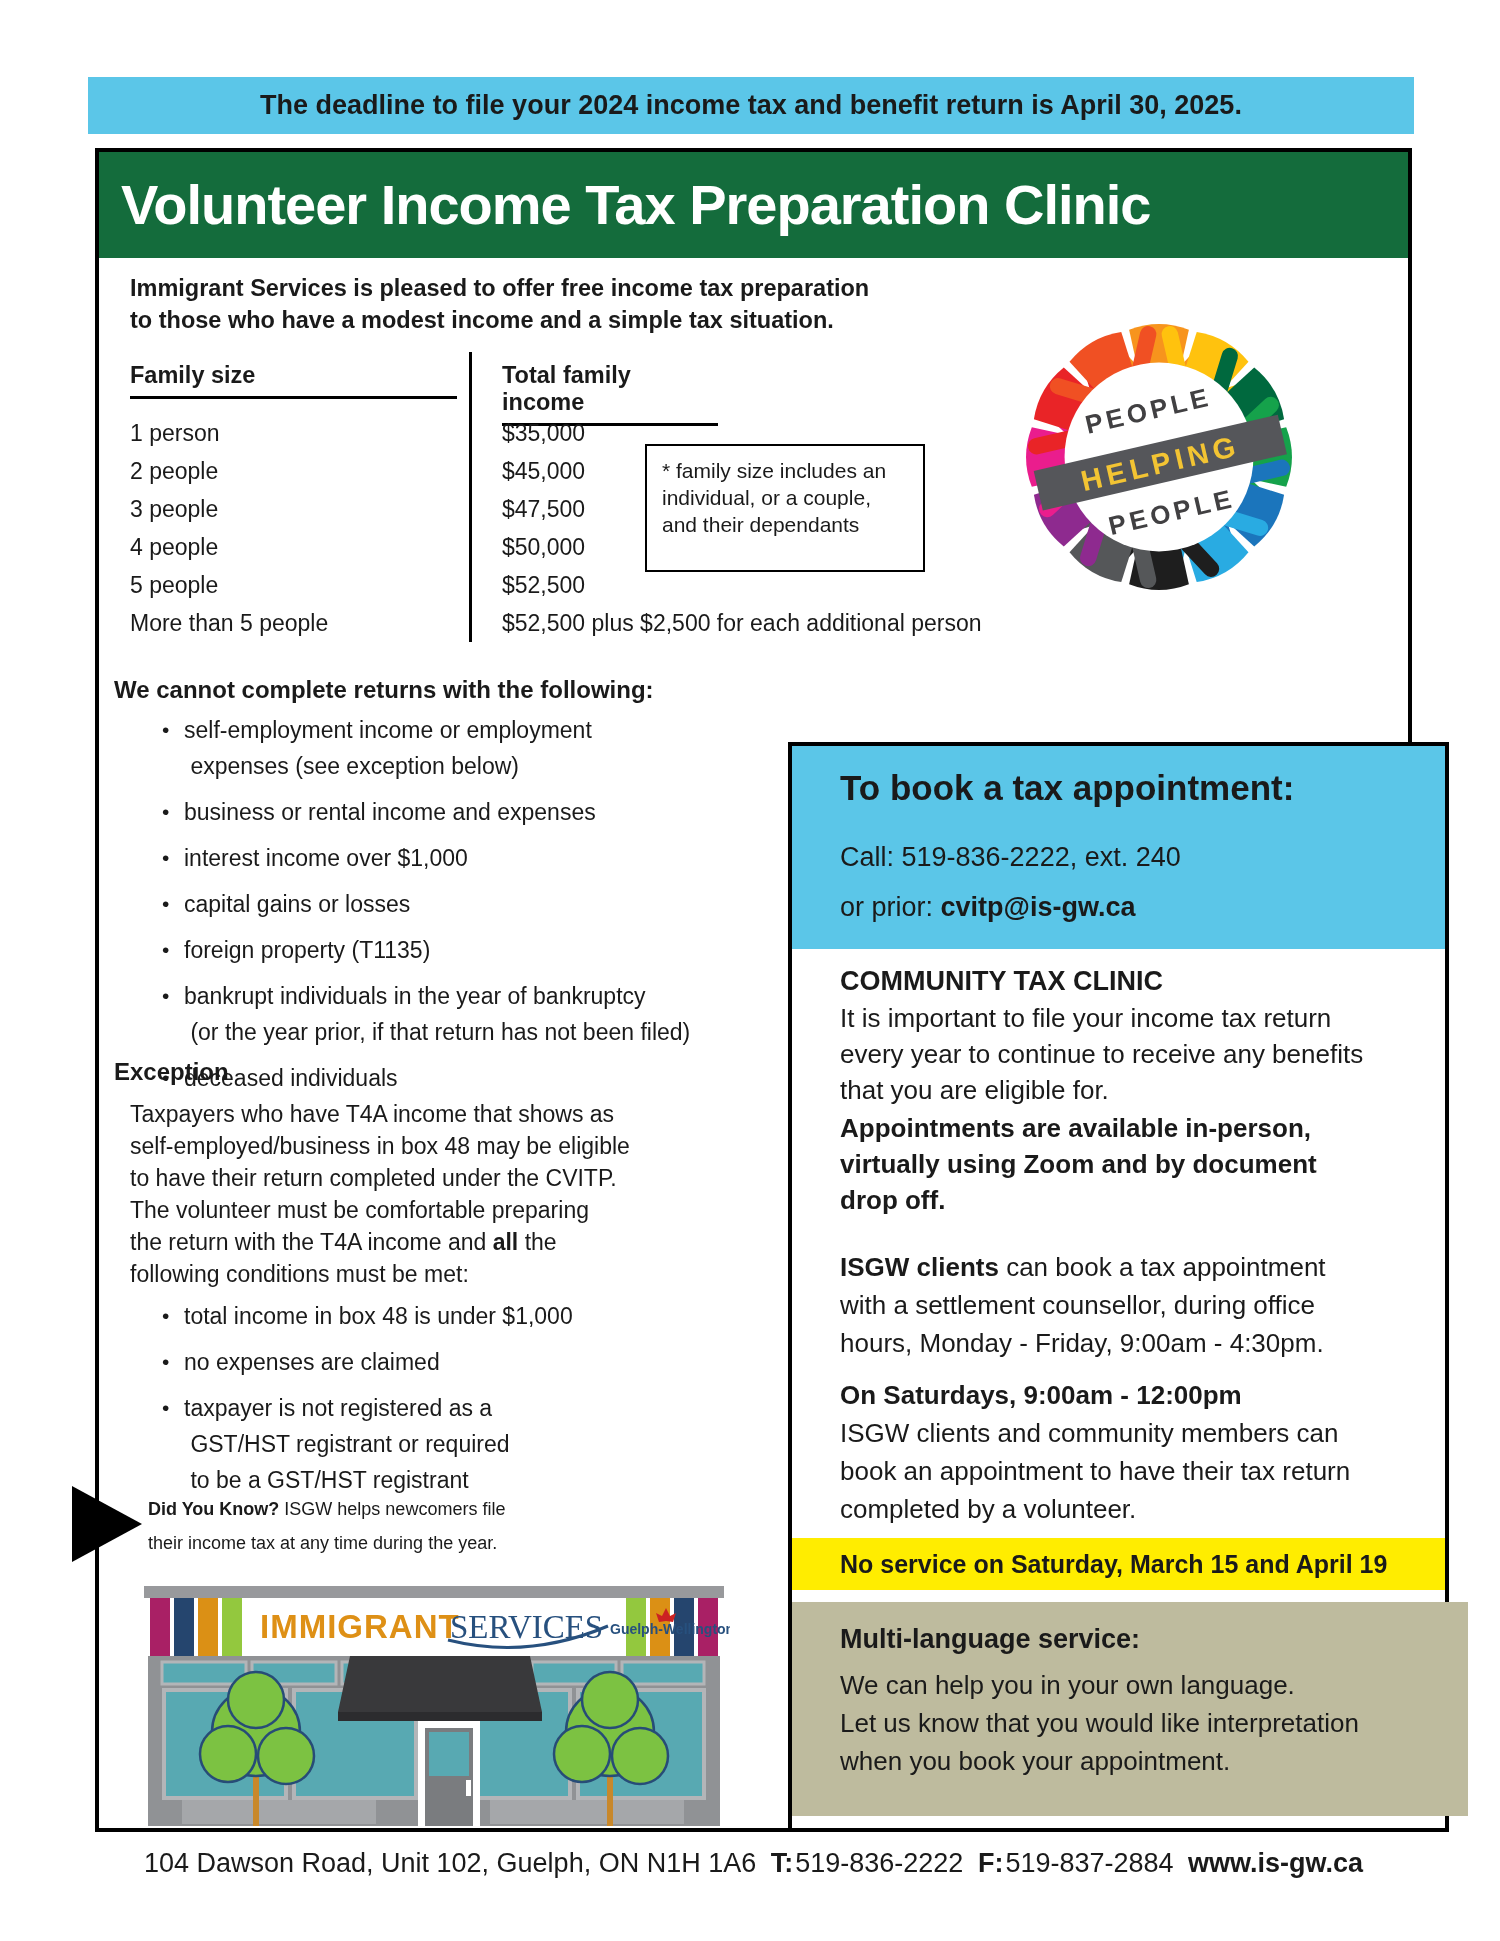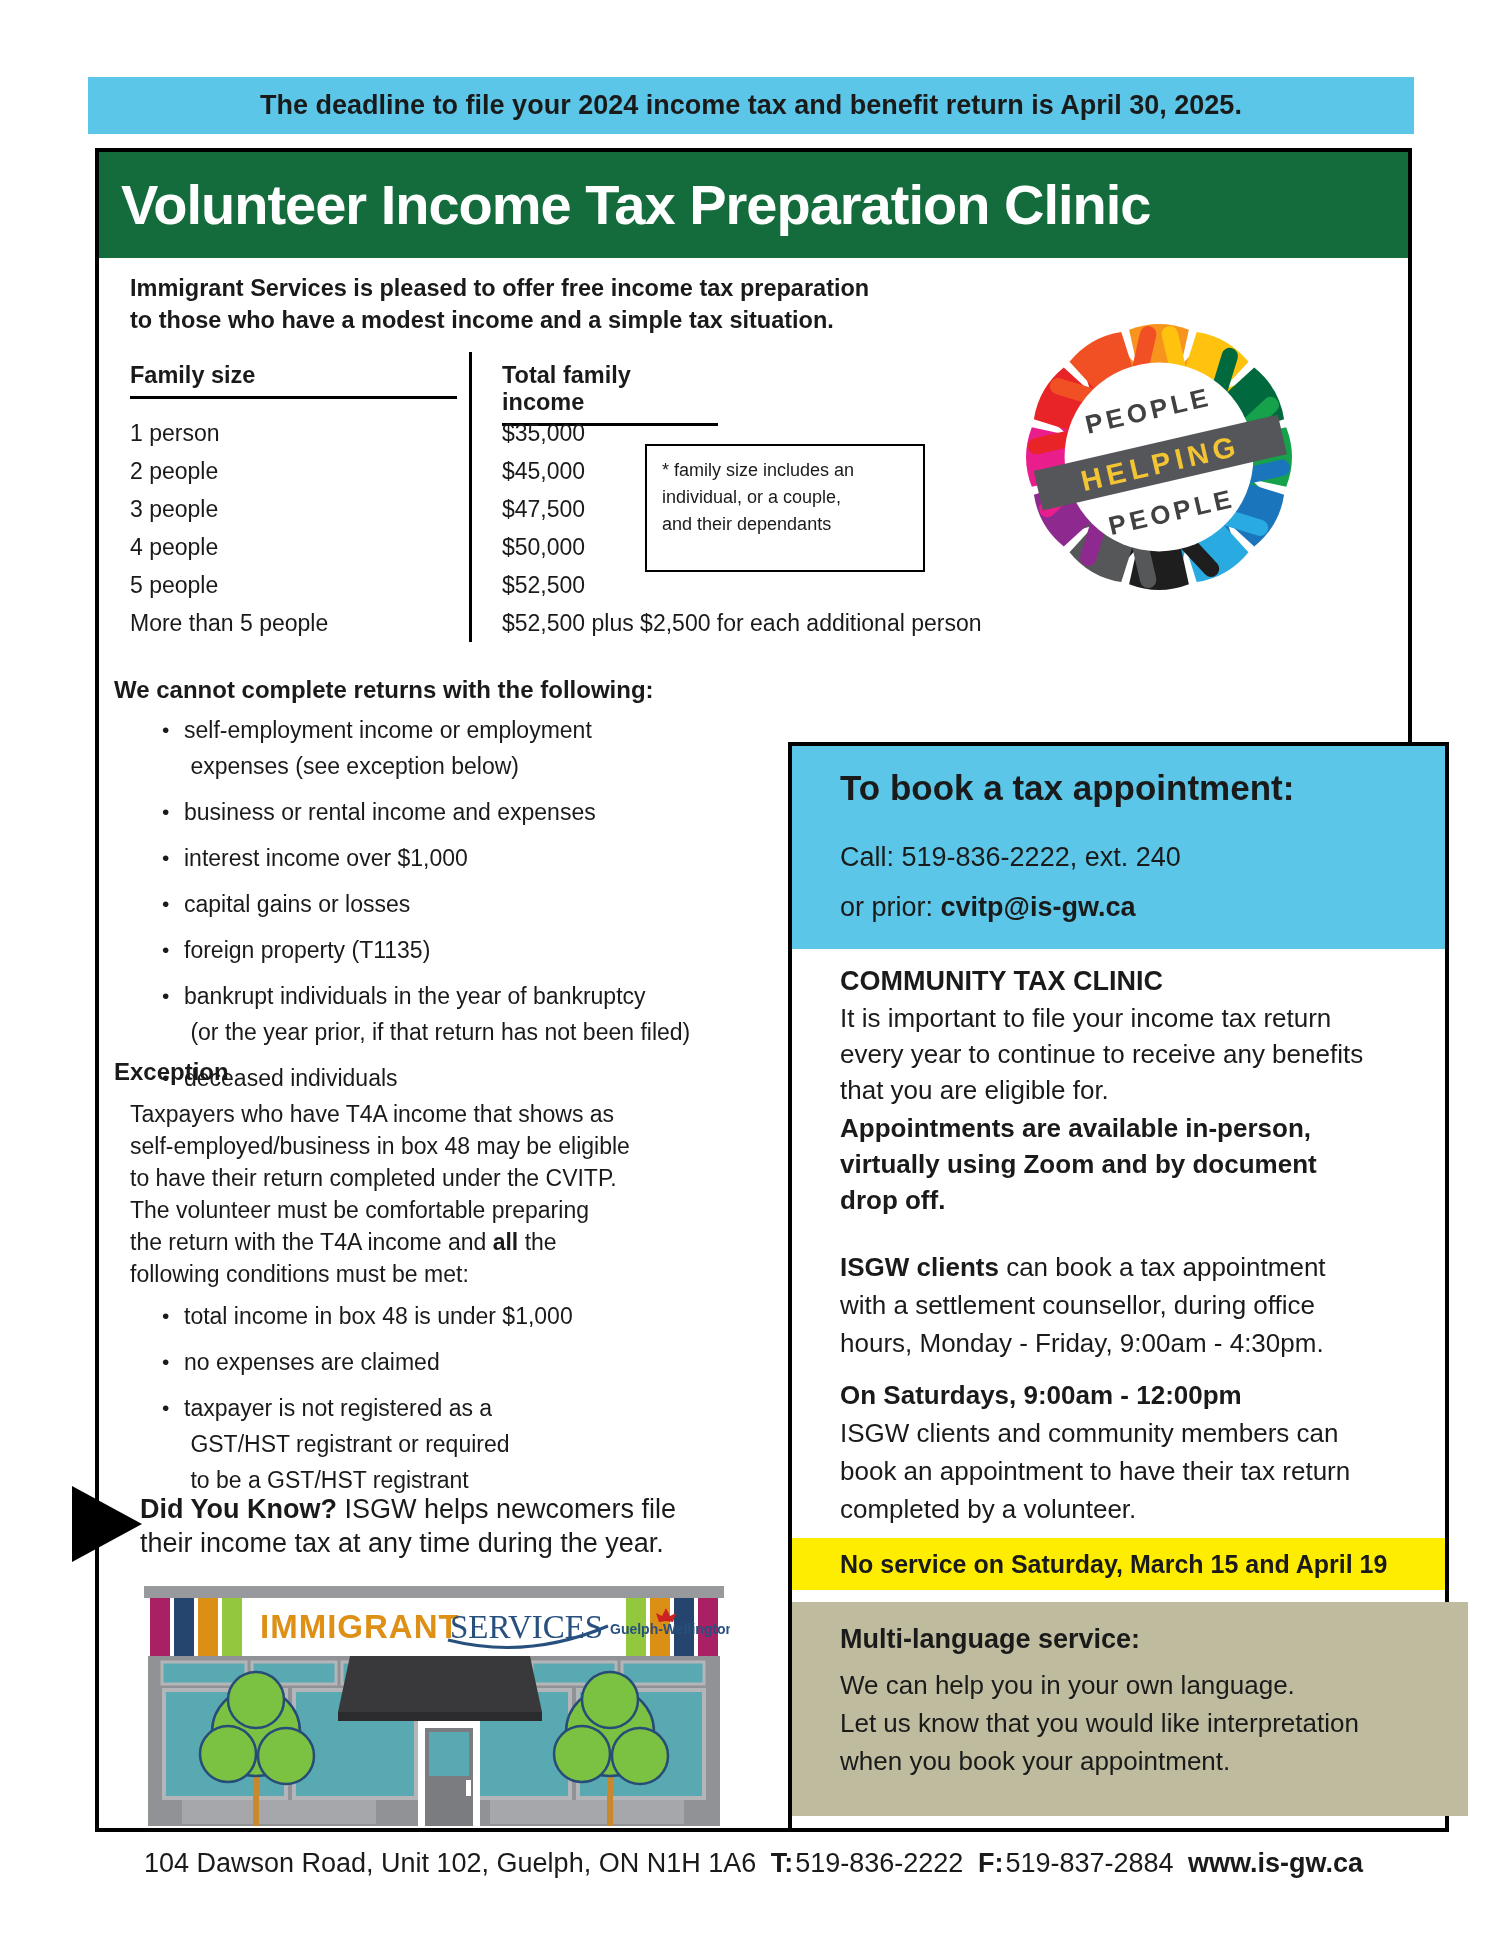--- a/index.html
+++ b/index.html
@@ -15,28 +15,28 @@
   .green-bar{left:99px;top:152px;width:1309px;height:106px;background:#146C3C;}
   .green-bar h1{margin:0;padding-left:22px;line-height:106px;font-size:56px;color:#fff;font-weight:bold;letter-spacing:-1px;}
   .intro{left:130px;top:272px;width:940px;font-size:23.5px;font-weight:bold;line-height:32px;}
   
   .colhead{font-size:23.5px;font-weight:bold;border-bottom:3px solid #000;padding-bottom:7px;}
   .tdiv{left:469px;top:352px;width:2.5px;height:290px;background:#000;}
   .trows{left:130px;top:414px;width:960px;}
   .trow{position:relative;height:38px;line-height:38px;font-size:23px;}
   .trow .inc{position:absolute;left:372px;top:0;white-space:nowrap;}
   .notebox{left:645px;top:444px;width:280px;height:128px;border:2.5px solid #000;box-sizing:border-box;}
-  .notebox div{padding:11px 0 0 15px;font-size:18px;line-height:27px;}
+  .notebox div{padding:11px 0 0 15px;font-size:21px;line-height:27px;}
   
   .h-left{left:114px;font-size:24px;font-weight:bold;}
   .blist{width:620px;}
   .blt{position:relative;display:block;padding-left:26px;font-size:23px;line-height:36px;margin-bottom:10px;white-space:pre-line;}
   .blt::before{content:"•";position:absolute;left:4px;top:0;font-size:21px;}
   .epar{left:130px;top:1098px;width:640px;font-size:23px;line-height:32px;}
-  .dyk{left:140px;top:1492px;width:640px;font-size:27px;line-height:34px;}
+  .dyk{left:148px;top:1492px;width:640px;font-size:18px;line-height:34px;}
   .dyk b{font-weight:bold;}
   .arrow{left:72px;top:1486px;width:0;height:0;border-top:38px solid transparent;
          border-bottom:38px solid transparent;border-left:70px solid #000;}
   
   .panel{left:788px;top:742px;width:661px;height:1090px;border:4px solid #000;box-sizing:border-box;background:#fff;}
   .bluebox{left:792px;top:746px;width:653px;height:203px;background:#5BC6E8;}
   .bluebox .t{position:absolute;left:48px;top:22px;font-size:35px;font-weight:bold;}
   .bluebox .c{position:absolute;left:48px;top:96px;font-size:27px;}
   .bluebox .e{position:absolute;left:48px;top:146px;font-size:27px;}
   .rtxt{left:840px;width:585px;font-size:26px;}

